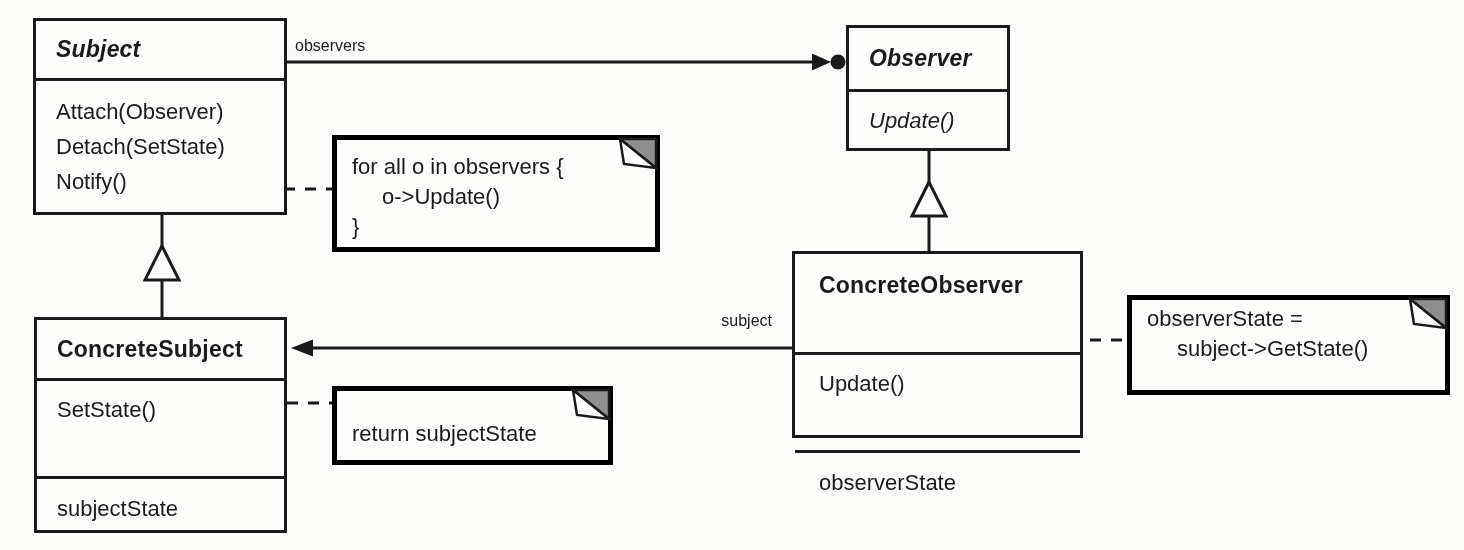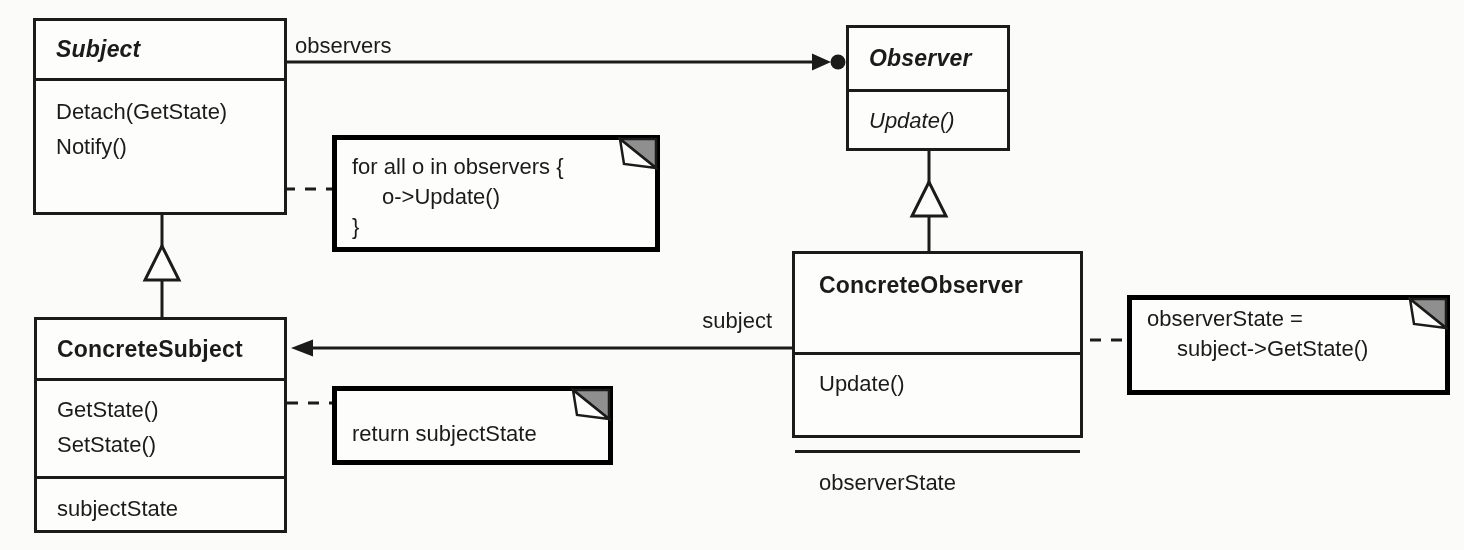--- a/index.html
+++ b/index.html
@@ -62,21 +62,21 @@
   .note .indent { padding-left: 30px; }
   .note .fold {
     position: absolute;
     top: -3px;
     right: -3px;
     width: 40px;
     height: 34px;
   }
   .edge-label {
     position: absolute;
-    font-size: 22px;
+    font-size: 16px;
     line-height: 24px;
     white-space: nowrap;
   }
   .edge-label.right-align { text-align: right; }
 </style>
 </head>
 <body>
 
 <div class="canvas">
 
@@ -119,40 +119,40 @@
       <circle cx="1037" cy="340" r="6.5" fill="#fdfdfc" stroke="#1b1b1b" stroke-width="3"></circle>
       <line x1="1048" y1="340" x2="1129" y2="340" stroke="#1b1b1b" stroke-width="3" stroke-dasharray="11 10"></line>
     </g>
   </svg>
 
   <div class="class-box abstract" style="left:33px; top:18px; width:254px; height:197px;">
     <div class="compartment title" style="height:57px;">
       <span>Subject</span>
     </div>
     <div class="compartment members" style="padding-top:13px;">
-      <div class="member">Detach(GetState)</div>
+      <div class="member">Attach(Observer)</div>
+      <div class="member">Detach(SetState)</div>
       <div class="member">Notify()</div>
     </div>
   </div>
 
   <div class="class-box abstract" style="left:846px; top:25px; width:164px; height:126px;">
     <div class="compartment title" style="height:61px;">
       <span>Observer</span>
     </div>
     <div class="compartment members" style="padding-top:11px;">
       <div class="member abstract-op">Update()</div>
     </div>
   </div>
 
   <div class="class-box" style="left:34px; top:317px; width:253px; height:216px;">
     <div class="compartment title" style="height:58px;">
       <span>ConcreteSubject</span>
     </div>
     <div class="compartment members" style="flex:none; height:98px; padding-top:11px;">
-      <div class="member">GetState()</div>
       <div class="member">SetState()</div>
     </div>
     <div class="compartment members" style="padding-top:12px;">
       <div class="member">subjectState</div>
     </div>
   </div>
 
   <div class="class-box" style="left:792px; top:251px; width:291px; height:187px;gap:36px;">
     <div class="compartment title" style="height:62px; padding-left:24px;">
       <span>ConcreteObserver</span>

